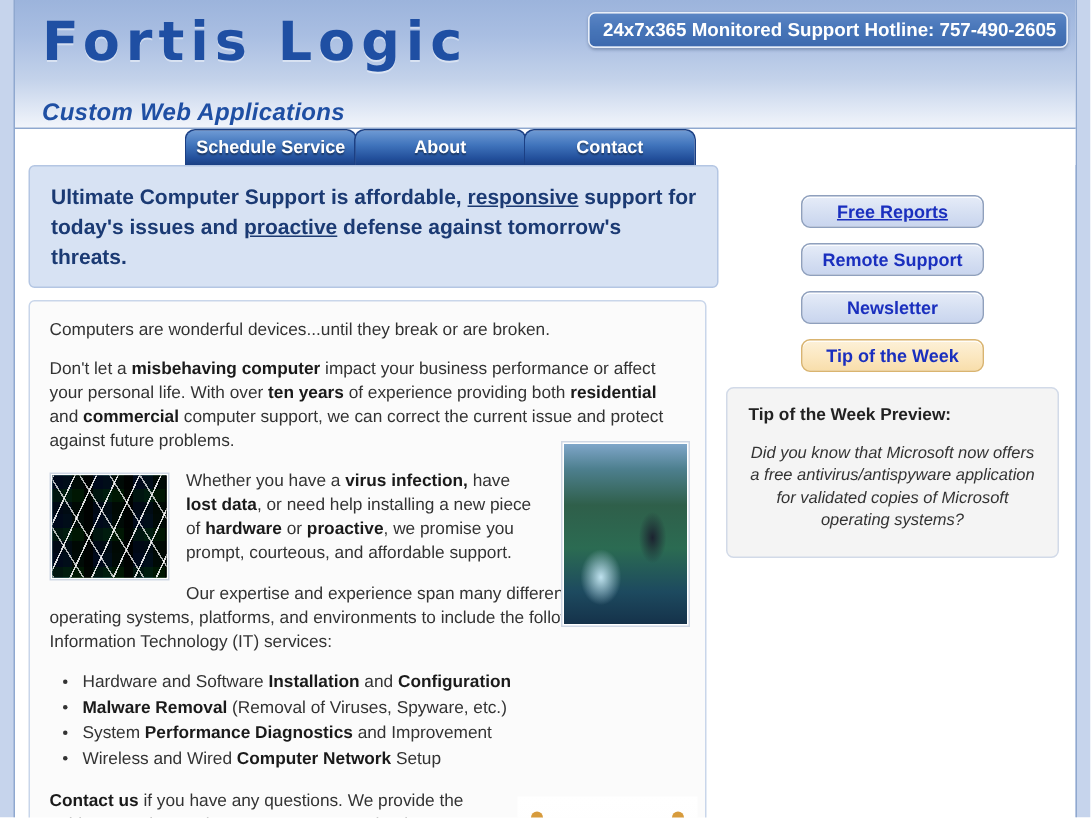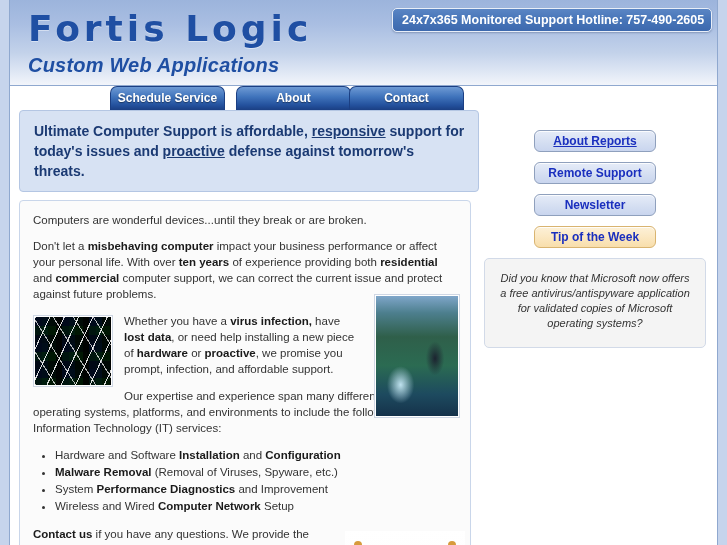--- a/index.html
+++ b/index.html
@@ -65,28 +65,28 @@
     font-size: 36px;
     font-weight: bold;
     color: #1f4fa3;
     letter-spacing: 4px;
     line-height: 46px;
     white-space: nowrap;
     text-shadow: 0 1px 0 rgba(255,255,255,0.45);
   }
   #logo-tagline {
     font-family: "Liberation Sans", sans-serif;
-    font-size: 20px;
+    font-size: 16px;
     font-weight: bold;
     font-style: italic;
     color: #1f4fa3;
     letter-spacing: 0.2px;
     line-height: 24px;
     white-space: nowrap;
-    margin-top: 1px;
+    margin-top: 12px;
   }
 
   #header-right {
     position: absolute;
     right: 10px;
     top: 8px;
     width: 315px;
     text-align: center;
   }
   #hotline-badge {
@@ -361,21 +361,21 @@
       <div id="logo-title">Fortis Logic</div>
       <div id="logo-tagline">Custom Web Applications</div>
     </div>
 
     <div id="header-right">
       <div id="hotline-badge">24x7x365 Monitored Support Hotline: 757-490-2605</div>
     </div>
   </div>
 
   <div id="nav">
-    <div class="tab" style="left:100px;width:115px;">
+    <div class="tab" style="left:113px;width:115px;">
       <span class="tab-label">Schedule Service</span>
     </div>
     <div class="tab" style="left:226px;width:115px;">
       <span class="tab-label">About</span>
     </div>
     <div class="tab" style="left:339px;width:115px;">
       <span class="tab-label">Contact</span>
     </div>
   </div>
 
@@ -397,21 +397,21 @@
 
         <p>
           <span>Don't let a </span><b>misbehaving computer</b><span> impact your business performance or affect your personal life. With over </span><b>ten years</b><span> of experience providing both </span><b>residential</b><span> and </span><b>commercial</b><span> computer support, we can correct the current issue and protect against future problems.</span>
         </p>
 
         <div id="photo-code" class="img-frame">
           <div class="art-code"></div>
         </div>
 
         <p style="padding-right:96px;">
-          <span>Whether you have a </span><b>virus infection,</b><span> have </span><b>lost data</b><span>, or need help installing a new piece of </span><b>hardware</b><span> or </span><b>proactive</b><span>, we promise you prompt, infection, and affordable support.</span>
+          <span>Whether you have a </span><b>virus infection,</b><span> have </span><b>lost data</b><span>, or need help installing a new piece of </span><b>hardware</b><span> or </span><b>proactive</b><span>, we promise you prompt, courteous, and affordable support.</span>
         </p>
 
         <p>Our expertise and experience span many different types of operating systems, platforms, and environments to include the following Information Technology (IT) services:</p>
 
         <ul id="services">
           <li>
             <span>Hardware and Software </span><b>Installation</b><span> and </span><b>Configuration</b>
           </li>
           <li>
             <span></span><b>Malware Removal</b><span> (Removal of Viruses, Spyware, etc.)</span>
@@ -435,24 +435,25 @@
             <div class="man-head l"></div>
             <div class="man r"></div>
             <div class="man-head r"></div>
           </div>
         </div>
 
       </div>
     </div>
 
     <div id="right-col">
-      <div class="side-btn linkish">About Reports</div>
+      <div class="side-btn linkish">Free Reports</div>
       <div class="side-btn">Remote Support</div>
       <div class="side-btn">Newsletter</div>
       <div class="side-btn tip">Tip of the Week</div>
 
       <div id="tip-box">
+        <div id="tip-title">Tip of the Week Preview:</div>
         <div id="tip-text">Did you know that Microsoft now offers a free antivirus/antispyware application for validated copies of Microsoft operating systems?</div>
       </div>
     </div>
 
   </div>
 </div>
 
 </body></html>

